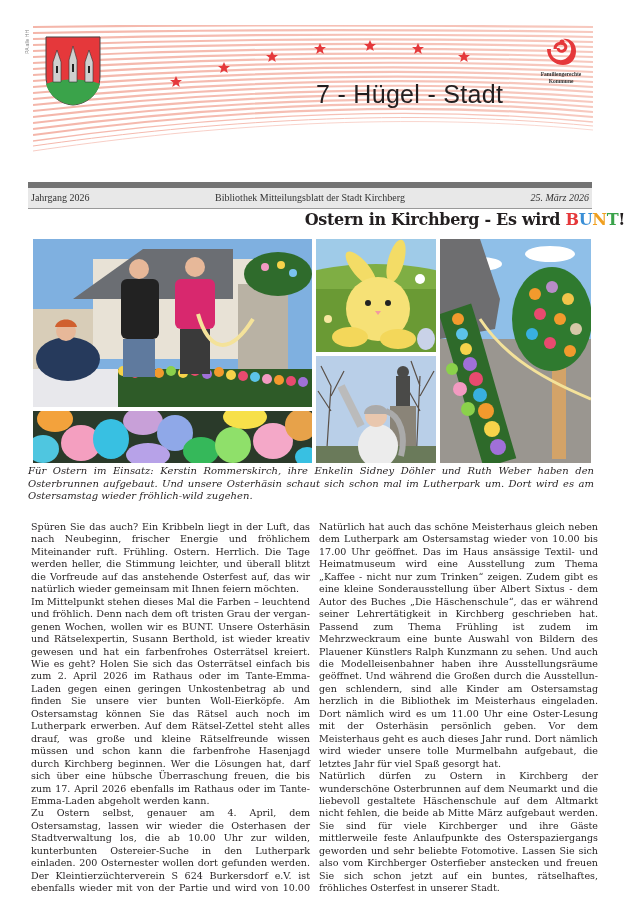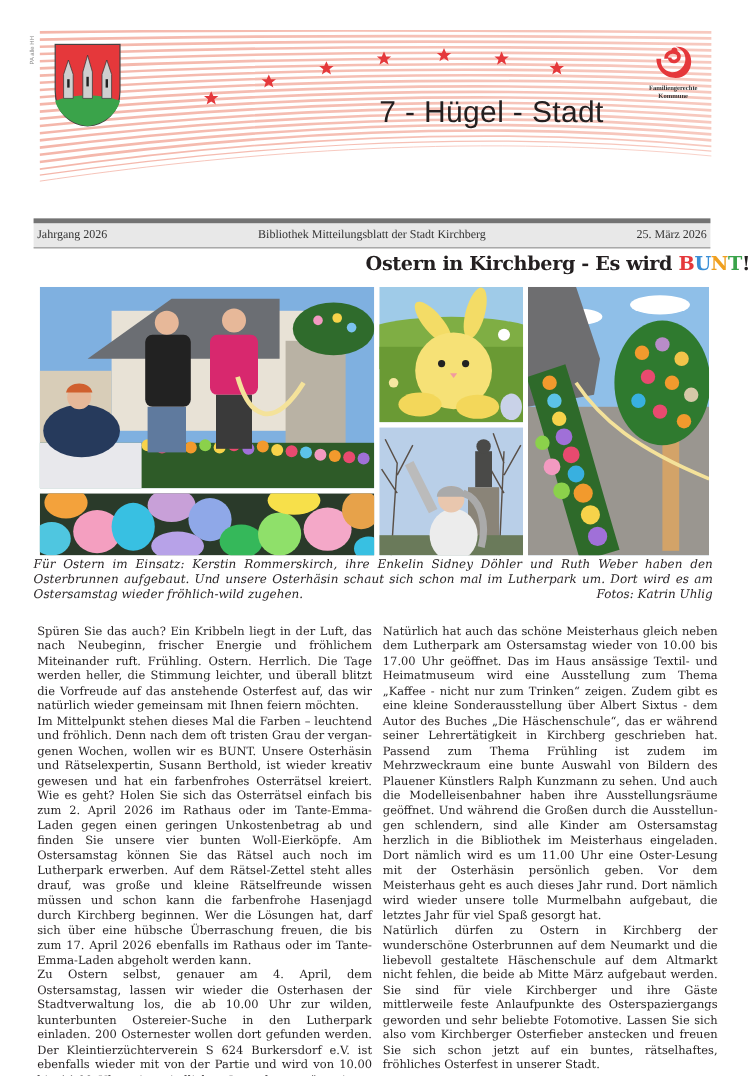--- a/index.html
+++ b/index.html
@@ -10,24 +10,24 @@
   .crest{position:absolute;left:45px;top:36px;width:56px;height:70px;}
   .stars{position:absolute;left:0;top:0;width:625px;height:160px;}
   .familylogo{position:absolute;left:528px;top:35px;width:66px;text-align:center;}
   .familylogo .cap{font-family:"Liberation Serif",serif;font-weight:bold;font-size:5.5px;line-height:7px;color:#333;}
   .subtitle{position:absolute;left:316px;top:80px;font-family:Liberation Sans, sans-serif;font-size:25px;color:#231f20;letter-spacing:0.3px;}
   .title-k{position:absolute;left:273px;top:104px;font-family:"Liberation Serif",serif;color:#e5383b;font-size:34px;letter-spacing:1px;line-height:1;}
   .title-k .big{font-size:44px;}
   .title-n{position:absolute;left:165px;top:130px;font-family:"Liberation Serif",serif;color:#231f20;font-size:34px;letter-spacing:1px;line-height:1;}
   .title-n .big{font-size:44px;}
   .title-n .red{color:#e5383b;font-size:44px;}
-  .infobar{position:absolute;left:28px;top:182px;width:564px;height:20px;background:#e8e8e8;border-top:4px solid #737373;border-bottom:1px solid #999;font-family:"Liberation Serif",serif;font-size:10px;line-height:20px;color:#333;}
+  .infobar{position:absolute;left:28px;top:182px;width:564px;height:20px;background:#e8e8e8;border-top:6px solid #737373;border-bottom:1px solid #999;font-family:"Liberation Serif",serif;font-size:10px;line-height:20px;color:#333;}
   .infobar .l{position:absolute;left:3px;}
   .infobar .c{position:absolute;left:0;right:0;text-align:center;}
-  .infobar .r{position:absolute;right:3px;}
+  .infobar .r{position:absolute;right:3px;font-style:italic;}
   .headline{position:absolute;left:0;top:210px;width:625px;text-align:right;font-family:"DejaVu Serif",serif;font-weight:bold;font-size:16px;color:#231f20;letter-spacing:-0.3px;}
   .photos{position:absolute;left:33px;top:239px;width:558px;height:224px;}
   .ph{position:absolute;overflow:hidden;}
   .caption{position:absolute;left:28px;top:465px;width:566px;font-family:"DejaVu Serif",serif;font-style:italic;font-size:10px;line-height:12.6px;text-align:justify;color:#231f20;}
   .caption .credit{display:block;text-align:right;margin-top:-12.6px;}
   .col{position:absolute;top:521px;width:279px;font-family:"DejaVu Serif",serif;font-size:9.55px;line-height:12.45px;text-align:justify;color:#231f20;hyphens:manual;}
   .col p{margin:0;}
   .col-left{left:31px;}
   .col-right{left:319px;}
   .sig{text-align:right;font-style:italic;margin-top:2px;}
@@ -261,21 +261,20 @@
           <circle cx="20" cy="150" r="7" fill="#f39ac1"></circle>
           <circle cx="28" cy="170" r="7" fill="#8bd14b"></circle>
       </g>
       <path d="M40,80 C60,110 90,135 151,160" stroke="#f4e29a" stroke-width="3" fill="none"></path>
     </svg>
   </div>
 </div>
 
 <div class="caption">
   <span>Für Ostern im Einsatz: Kerstin Rommerskirch, ihre Enkelin Sidney Döhler und Ruth Weber haben den Osterbrunnen aufgebaut. Und unsere Osterhäsin schaut sich schon mal im Lutherpark um. Dort wird es am Ostersamstag wieder fröhlich-wild zugehen.</span>
-  <span class="credit">Fotos: Katrin Uhlig</span>
 </div>
 
 <div class="col col-left">
   <p>Spüren Sie das auch? Ein Kribbeln liegt in der Luft, das nach Neubeginn, frischer Energie und fröhlichem Miteinander ruft. Frühling. Ostern. Herrlich. Die Tage werden heller, die Stimmung leichter, und überall blitzt die Vorfreude auf das anstehende Osterfest auf, das wir natürlich wieder gemein­sam mit Ihnen feiern möchten.</p>
   <p>Im Mittelpunkt stehen dieses Mal die Farben – leuchtend und fröhlich. Denn nach dem oft tristen Grau der vergan­genen Wochen, wollen wir es BUNT. Unsere Osterhäsin und Rätselexpertin, Susann Berthold, ist wieder kreativ gewesen und hat ein farbenfrohes Osterrätsel kreiert. Wie es geht? Ho­len Sie sich das Osterrätsel einfach bis zum 2. April 2026 im Rathaus oder im Tante-Emma-Laden gegen einen geringen Unkostenbetrag ab und finden Sie unsere vier bunten Woll-Eierköpfe. Am Ostersamstag können Sie das Rätsel auch noch im Lutherpark erwerben. Auf dem Rätsel-Zettel steht alles drauf, was große und kleine Rätselfreunde wissen müssen und schon kann die farbenfrohe Hasenjagd durch Kirchberg beginnen. Wer die Lösungen hat, darf sich über eine hübsche Überraschung freuen, die bis zum 17. April 2026 ebenfalls im Rathaus oder im Tante-Emma-Laden abgeholt werden kann.</p>
   <p>Zu Ostern selbst, genauer am 4. April, dem Ostersamstag, lassen wir wieder die Osterhasen der Stadtverwaltung los, die ab 10.00 Uhr zur wilden, kunterbunten Ostereier-Suche in den Luther­park einladen. 200 Osternester wollen dort gefunden werden. Der Kleintierzüchterverein S 624 Burkersdorf e.V. ist ebenfalls wieder mit von der Partie und wird von 10.00 bis 14.00 Uhr seine niedlichen Langohren präsentieren und einen leckeren Imbiss sowie Getränke für die Osterspaziergänger anbieten.</p>
 </div>
 
 <div class="col col-right">
   <p>Natürlich hat auch das schöne Meisterhaus gleich neben dem Lutherpark am Ostersamstag wieder von 10.00 bis 17.00 Uhr geöffnet. Das im Haus ansässige Textil- und Heimatmu­seum wird eine Ausstellung zum Thema „Kaffee - nicht nur zum Trinken“ zeigen. Zudem gibt es eine kleine Sonder­ausstellung über Albert Sixtus - dem Autor des Buches „Die Häschenschule“, das er während seiner Lehrertätigkeit in Kirchberg geschrieben hat. Passend zum Thema Frühling ist zudem im Mehrzweckraum eine bunte Auswahl von Bildern des Plauener Künstlers Ralph Kunzmann zu sehen. Und auch die Modelleisenbahner haben ihre Ausstellungsräume geöffnet. Und während die Großen durch die Ausstellun­gen schlendern, sind alle Kinder am Ostersamstag herzlich in die Bibliothek im Meisterhaus eingeladen. Dort nämlich wird es um 11.00 Uhr eine Oster-Lesung mit der Osterhäsin persönlich geben. Vor dem Meisterhaus geht es auch dieses Jahr rund. Dort nämlich wird wieder unsere tolle Murmel­bahn aufgebaut, die letztes Jahr für viel Spaß gesorgt hat.</p>

